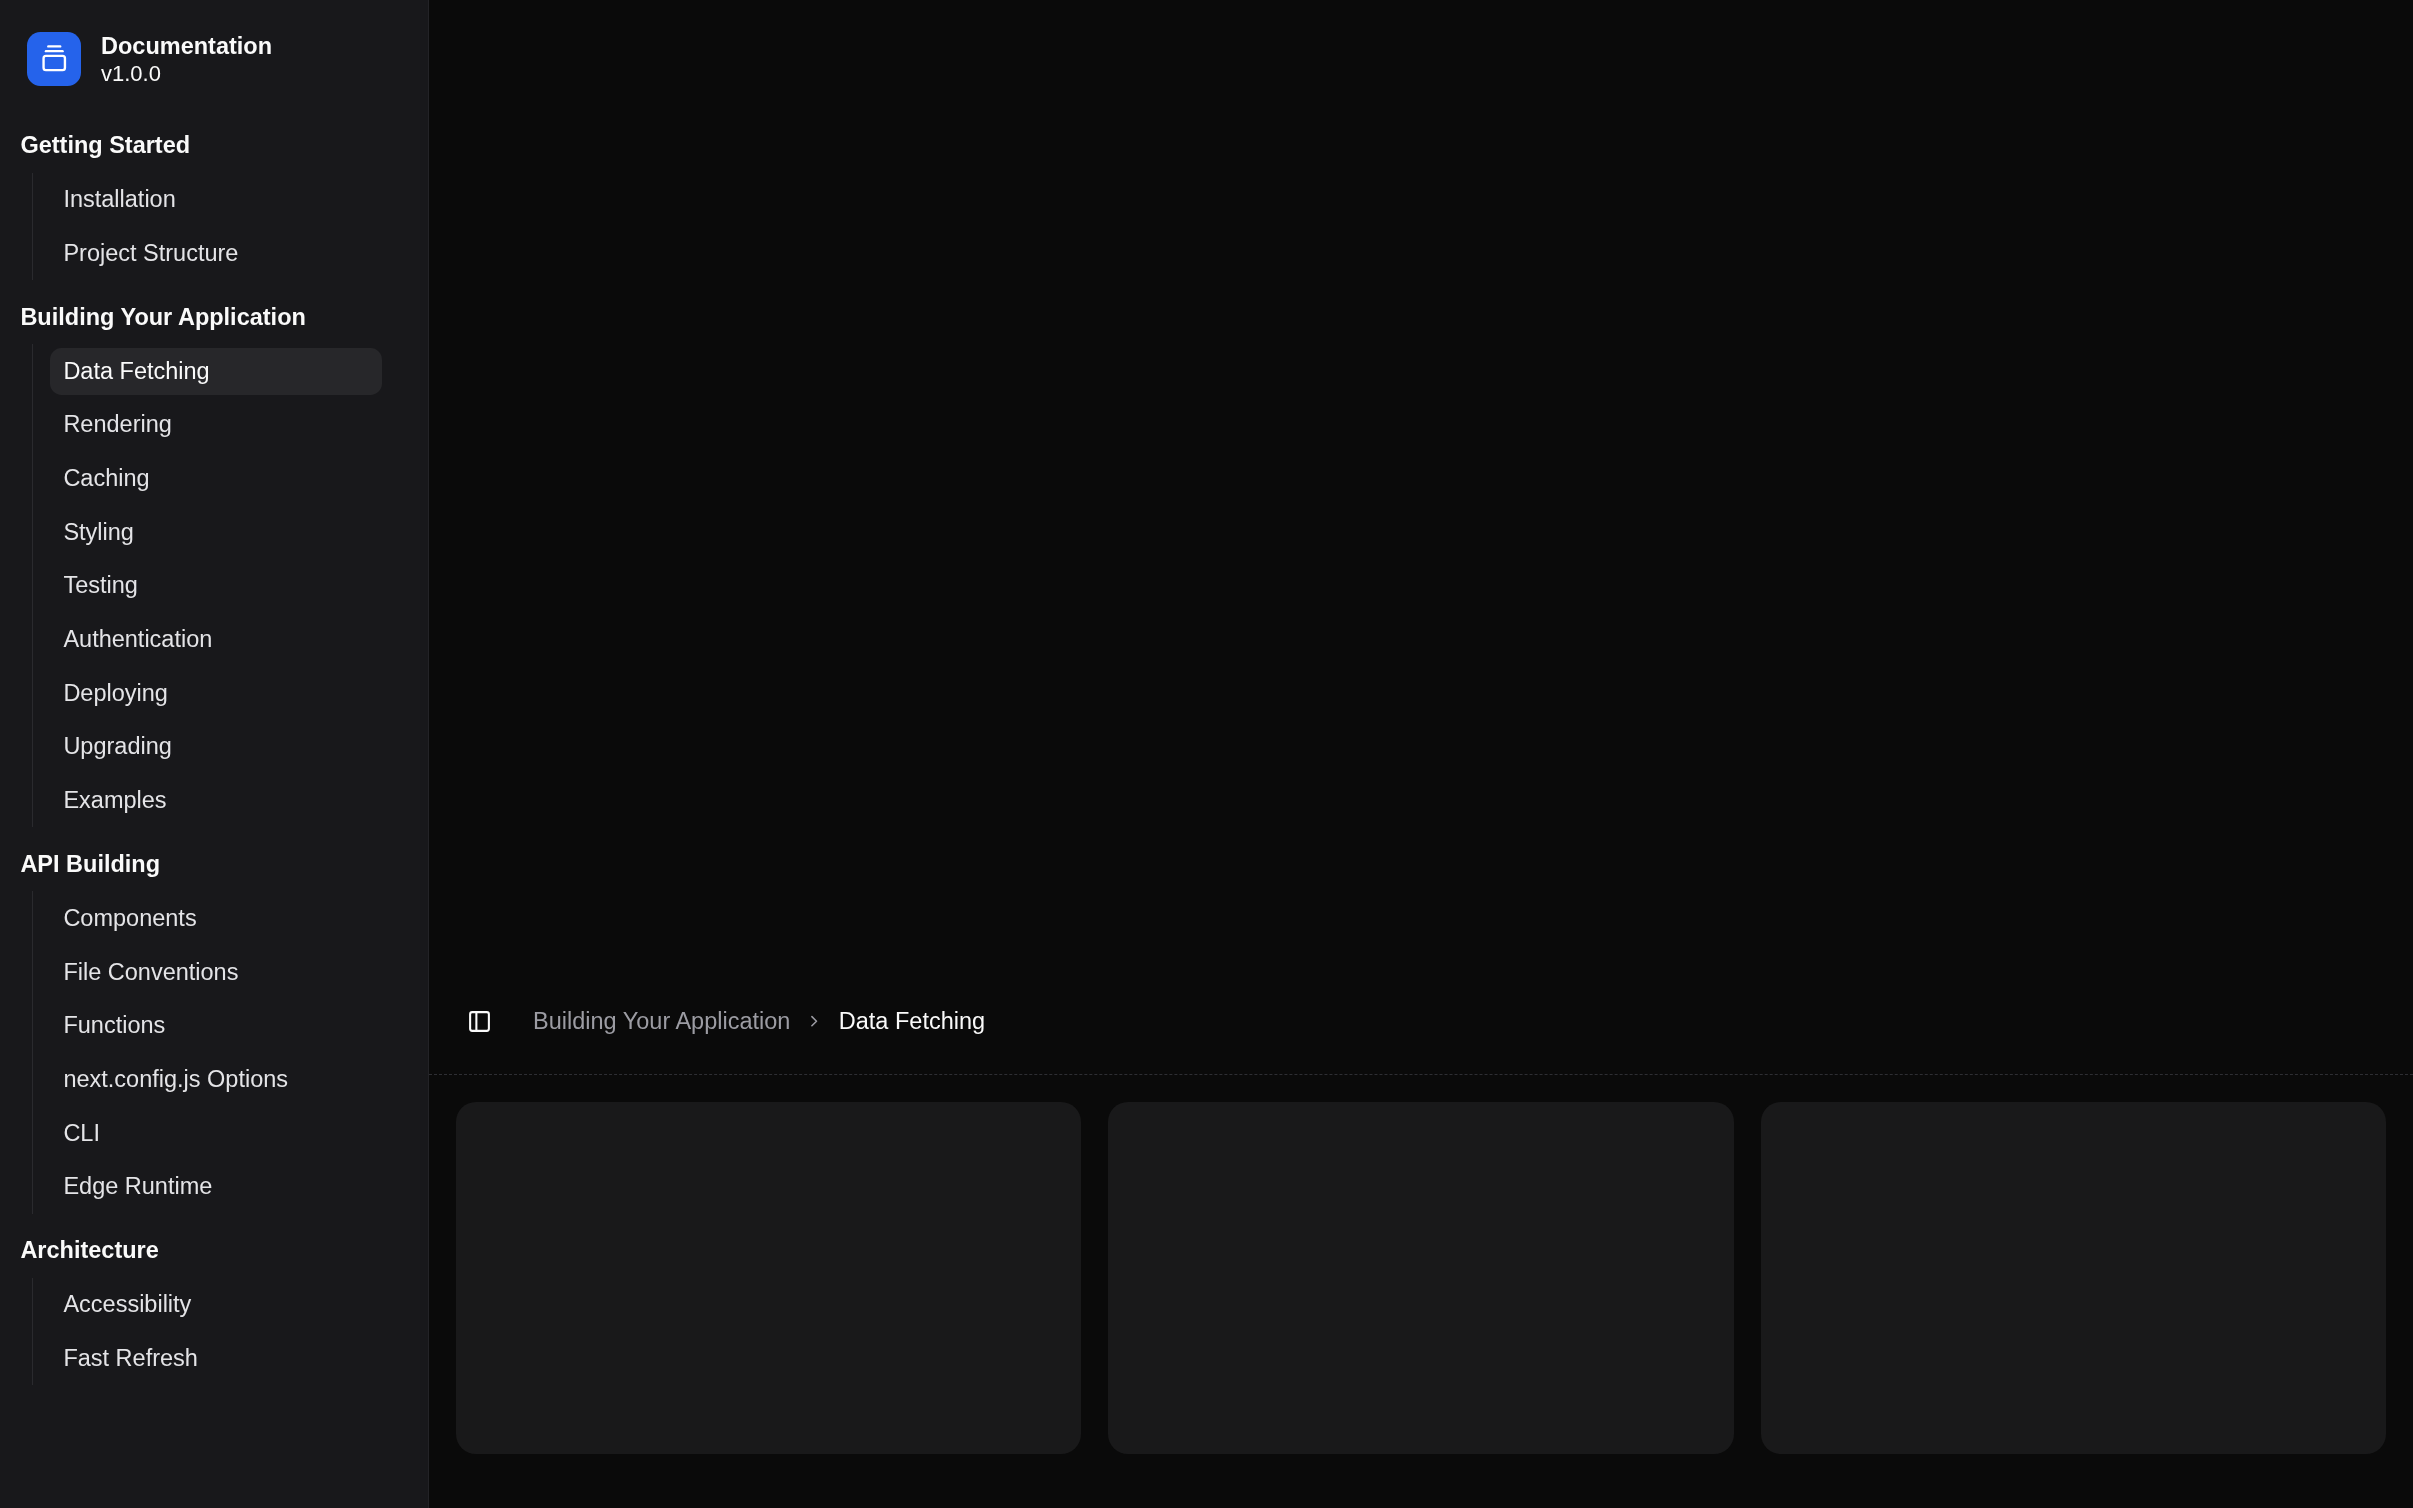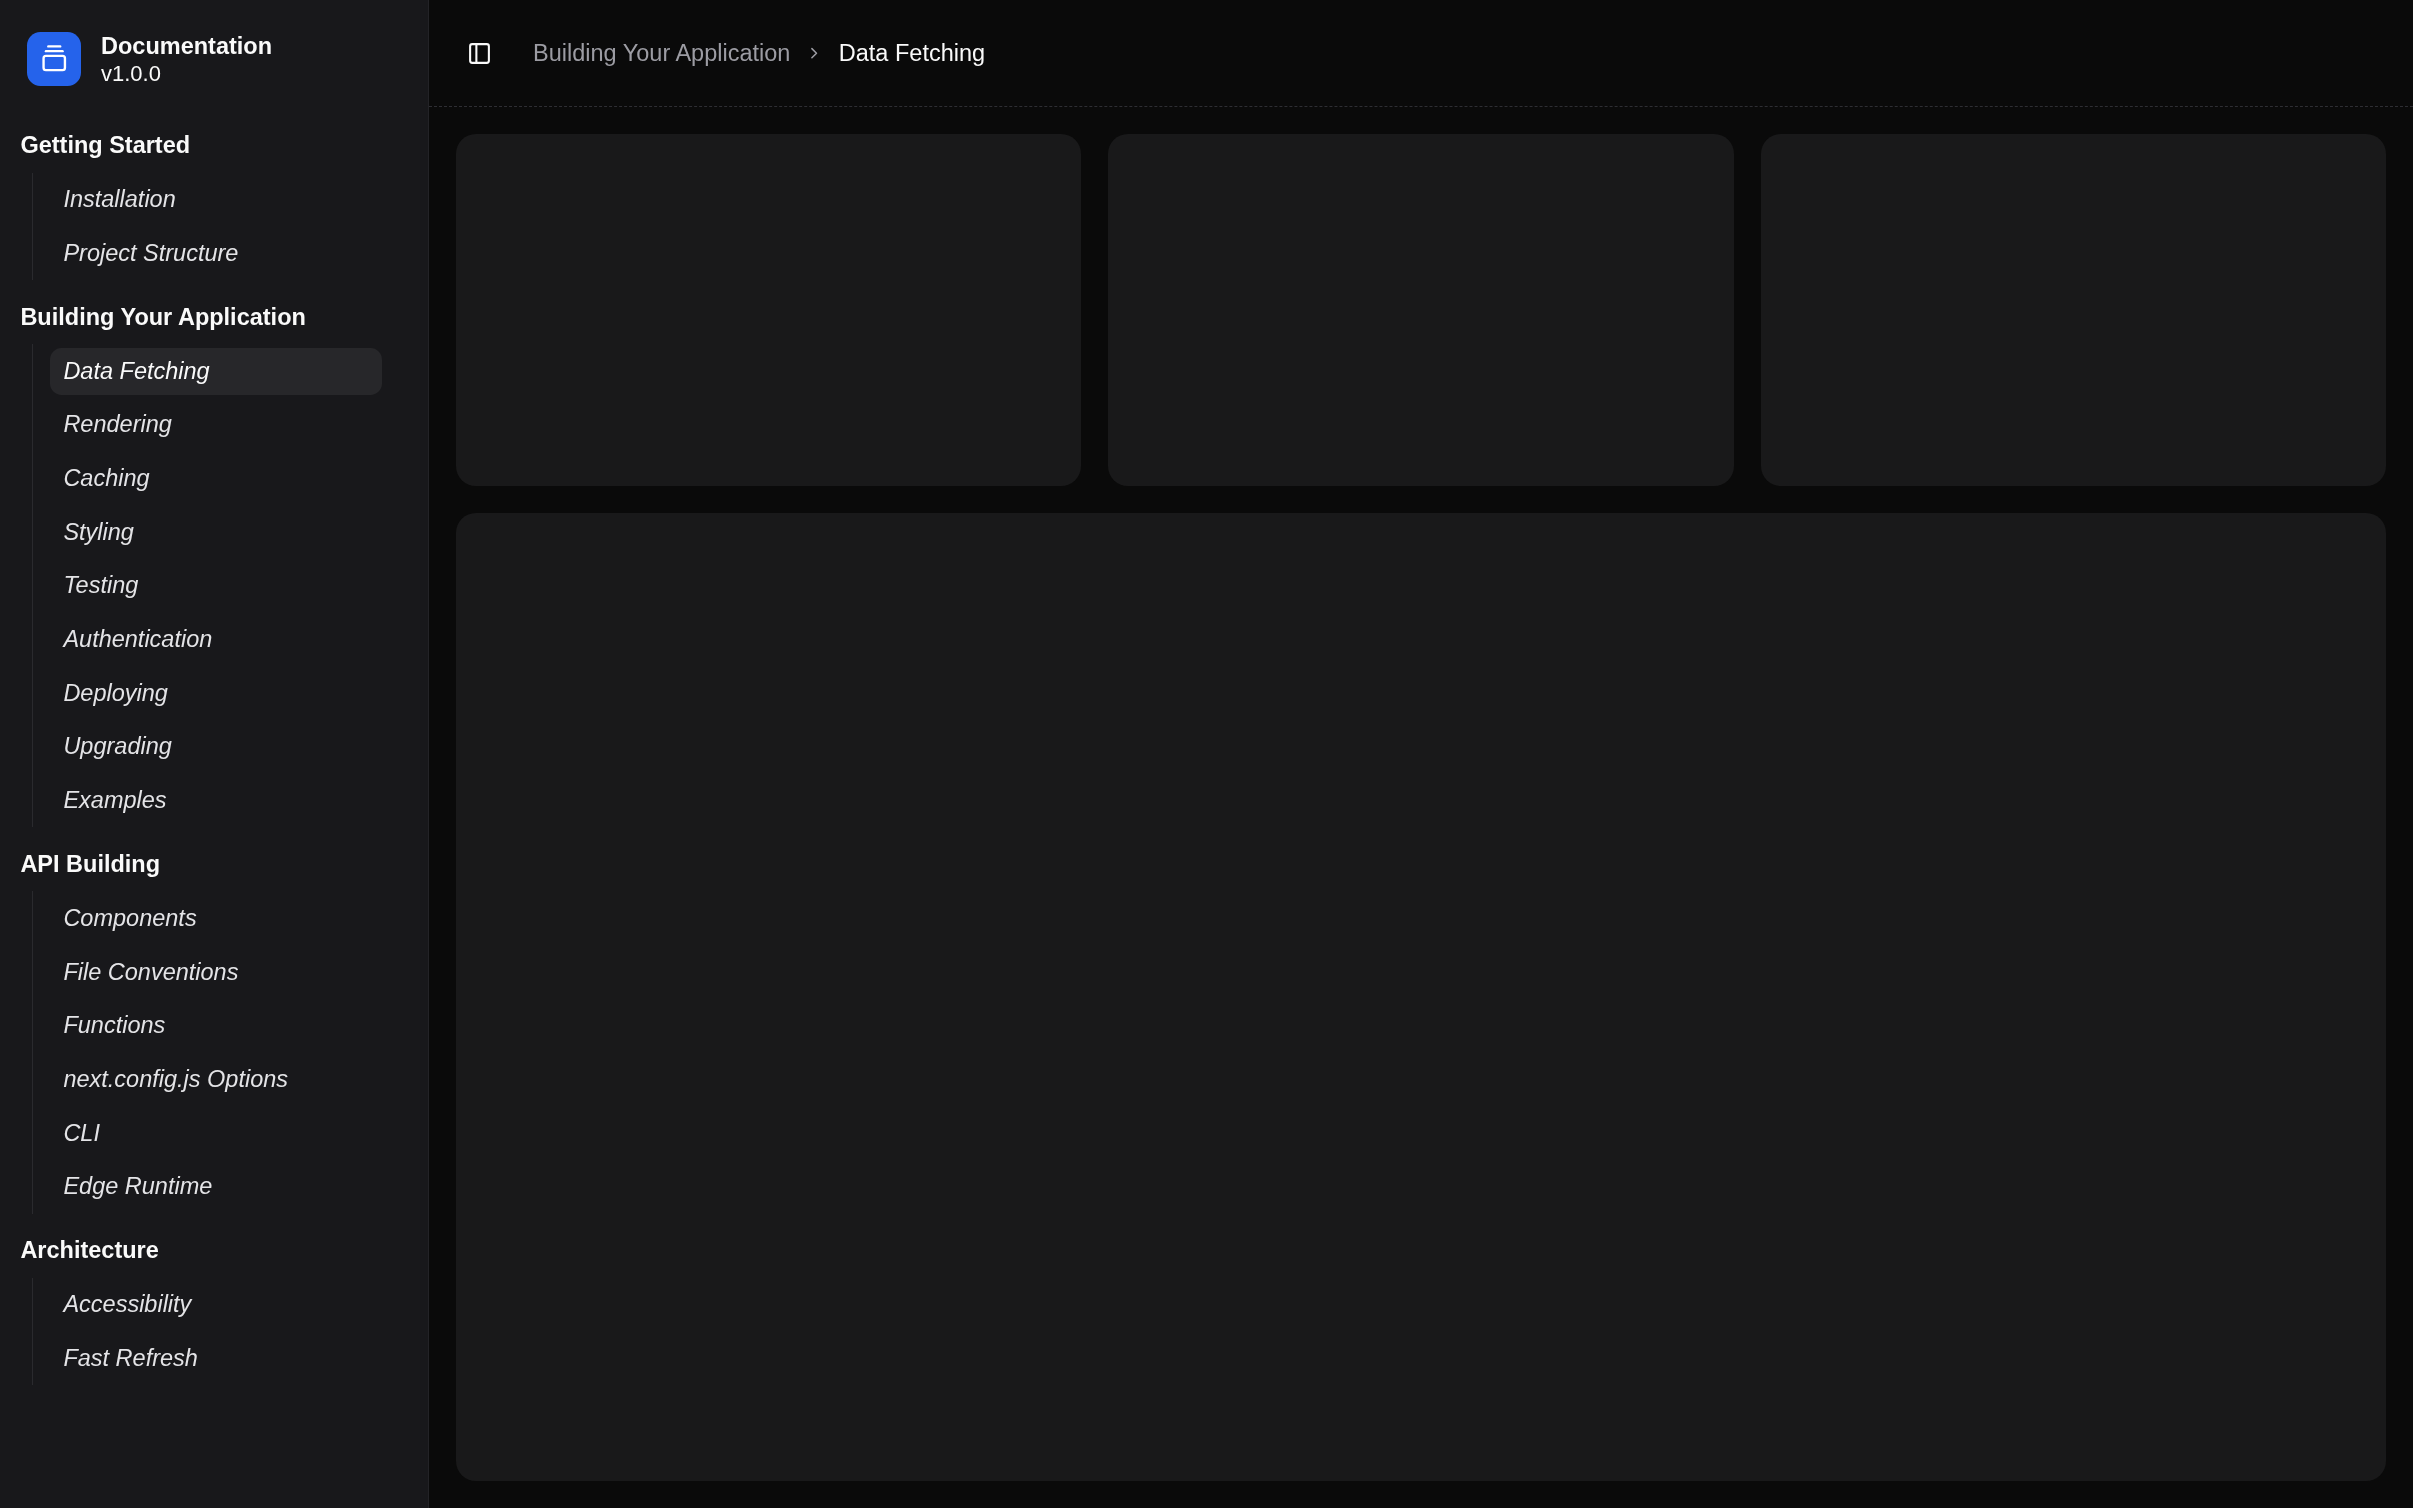--- a/index.html
+++ b/index.html
@@ -3,21 +3,21 @@
 <meta charset="utf-8">
 <style>
   * { box-sizing: border-box; }
   html, body { margin: 0; padding: 0; width: 2413px; height: 1508px; }
   body {
     background: #0a0a0a;
     color: #fafafa;
     font-family: "Liberation Sans", sans-serif;
     overflow: hidden;
   }
-  .app { display: flex; width: 100%; height: 100%; }
+  .app { display: flex; width: 100%; height: 100%; align-items: flex-end; }
 
   
   .sidebar {
     width: 429px; min-width: 429px; height: 100%;
     background: #18181b;
     border-right: 1.7px solid #232327;
     display: flex; flex-direction: column;
     overflow: hidden;
   }
   .side-header {
@@ -40,21 +40,21 @@
   .group:first-child { margin-top: 0; }
   .group-label {
     height: 54px; display: flex; align-items: center;
     padding: 0 13.4px; border-radius: 11.7px;
     font-size: 23.5px; font-weight: 600; color: #fafafa;
     cursor: pointer;
   }
   .group-items {
     list-style: none; margin: 0 39px 0 25px; padding: 3.4px 0;
     border-left: 1.7px solid #2a2a2e;
-    display: flex; flex-direction: column; gap: 6.7px; font-style: italic;
+    display: flex; flex-direction: column; gap: 6.7px;
   }
   .group-items li { margin-left: 17px; }
   .side-item {
     display: flex; align-items: center;
     height: 47px; padding: 0 13.4px; border-radius: 11.7px;
     font-size: 23.5px; color: #e4e4e7; text-decoration: none;
     white-space: nowrap; overflow: hidden;
     cursor: pointer;
   }
   .side-item.active { background: #27272a; color: #fafafa; }

